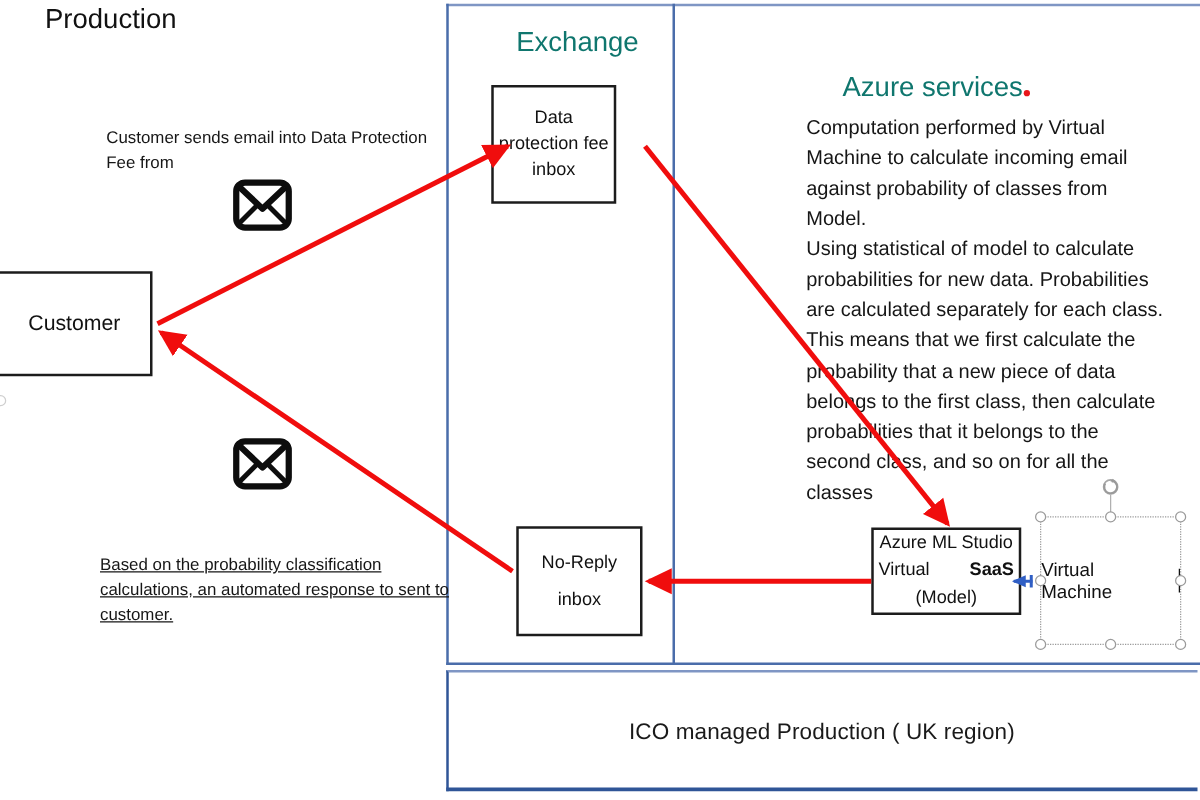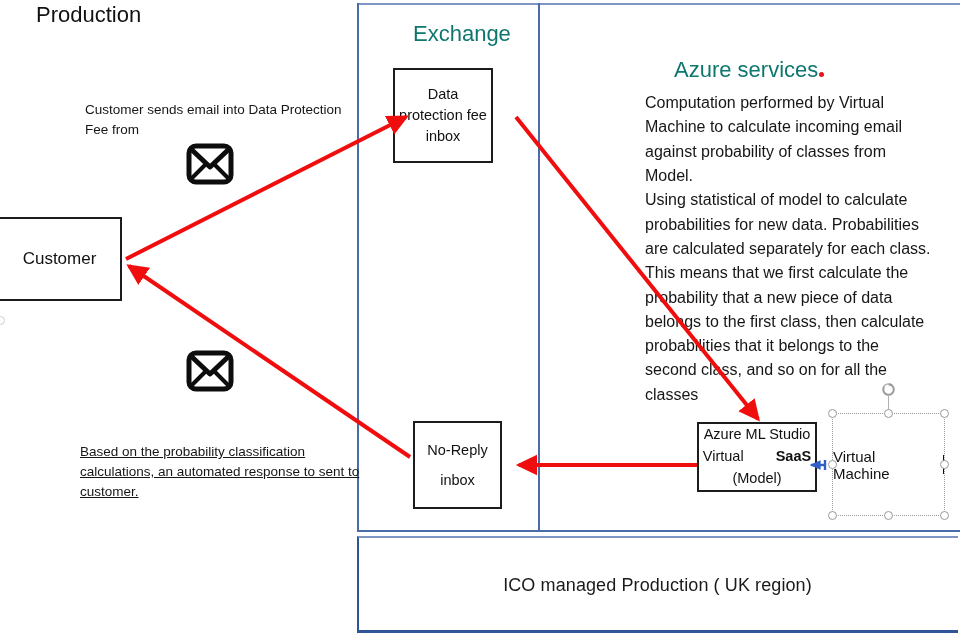--- a/index.html
+++ b/index.html
@@ -107,21 +107,21 @@
     left: -3px; top: 217px;
     width: 125px; height: 84px;
     font-size: 17px;
   }
   #box-dpf {
     left: 393px; top: 68px;
     width: 100px; height: 95px; justify-content: flex-end;
   }
   #box-noreply {
     left: 413px; top: 421px;
-    width: 89px; height: 88px;
+    width: 101px; height: 88px;
     line-height: 2.1;
   }
   #box-mlstudio {
     left: 697px; top: 422px;
     width: 120px; height: 70px;
     line-height: 1.5;
   }
   #box-mlstudio b { font-weight: bold; margin-left: 28px; }
 
   

